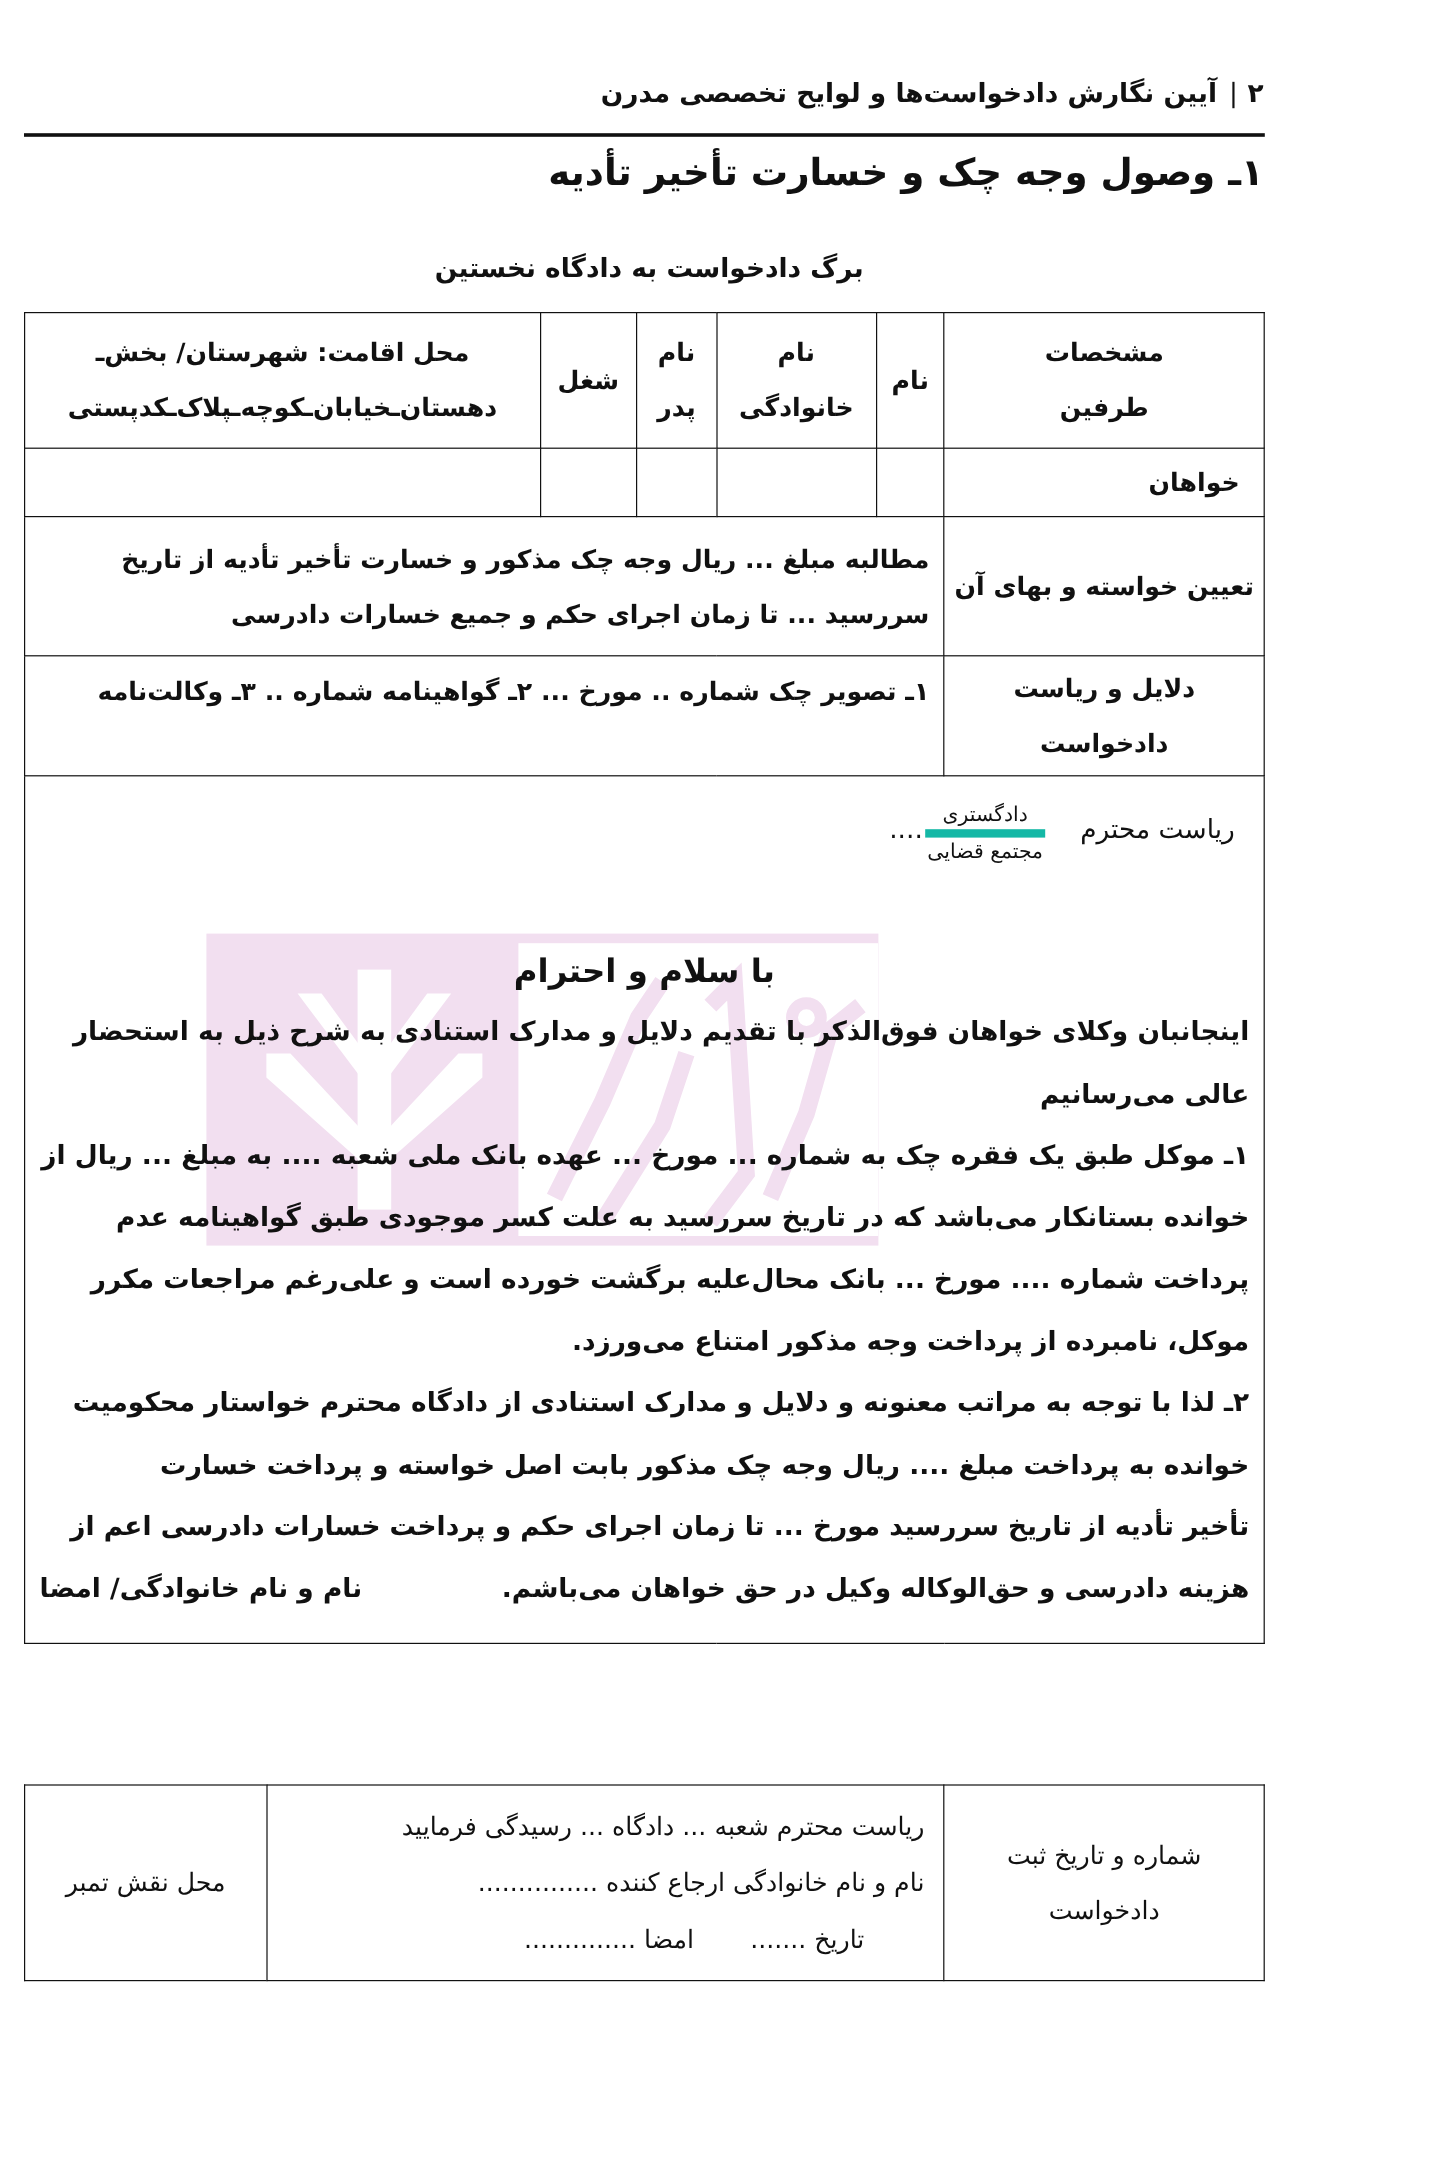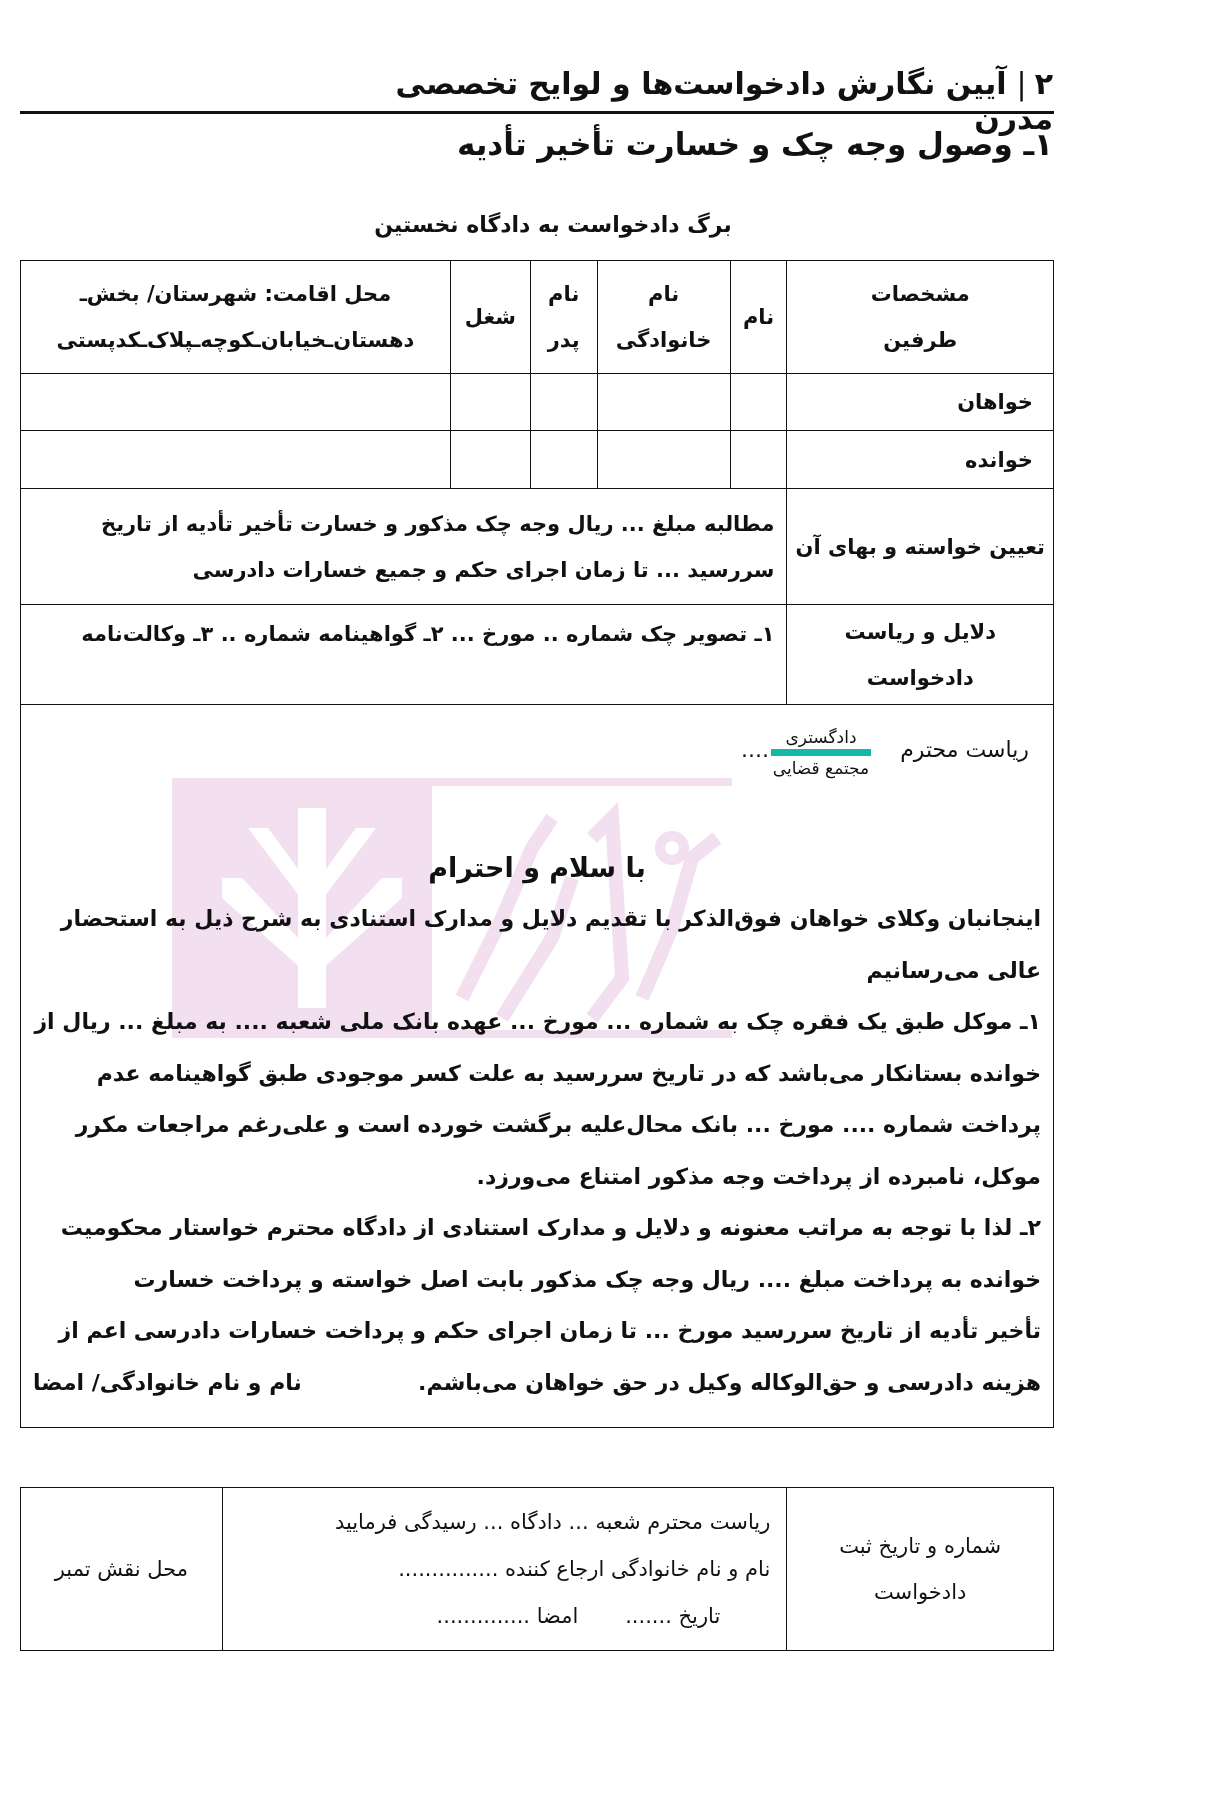--- a/index.html
+++ b/index.html
@@ -2,33 +2,33 @@
 <html><head>
 <meta charset="utf-8">
 <style>
   html, body { margin: 0; padding: 0; background: #ffffff; }
   body {
     width: 1211px; height: 1819px; position: relative; overflow: hidden;
     font-family: "DejaVu Sans", sans-serif; color: #111;
   }
   .running-header {
     position: absolute; right: 158px; top: 66px; width: 700px;
-    text-align: right; font-size: 30px; font-weight: bold; direction: rtl;
+    text-align: right; font-size: 22px; font-weight: bold; direction: rtl;
   }
   .running-header .pnum { margin-left: 8px; }
   .running-header .bar { margin-left: 10px; font-weight: normal; }
   .header-rule {
     position: absolute; left: 20px; top: 111px; width: 1034px; height: 3px; background: #111;
   }
   .section-title {
     position: absolute; right: 158px; top: 126px; width: 900px;
     text-align: right; direction: rtl; font-size: 31px; font-weight: bold;
   }
   .form-title {
-    position: absolute; left: 36px; top: 212px; width: 1034px;
+    position: absolute; left: 24px; top: 212px; width: 1034px;
     text-align: center; direction: rtl; font-size: 22px; font-weight: bold;
   }
   
   .wm {
     position: absolute; left: 172px; top: 778px; width: 560px; height: 260px;
     background: #f2dff0; z-index: 0;
   }
   .wm svg { position: absolute; left: 0; top: 0; }
 
   table.form {
@@ -121,28 +121,20 @@
     </td>
     <td><span>شغل</span></td>
     <td class="lbl">
       <div>محل اقامت: شهرستان/ بخش‌ـ</div>
       <div>دهستان‌ـخیابان‌ـکوچه‌ـپلاک‌ـکدپستی</div>
     </td>
   </tr>
 
   <tr style="height:57px">
     <td class="rowlabel">خواهان</td>
-    <td></td>
-    <td></td>
-    <td></td>
-    <td></td>
-    <td></td>
-  </tr>
-  <tr style="height:58px">
-    <td class="rowlabel">خوانده</td>
     <td></td>
     <td></td>
     <td></td>
     <td></td>
     <td></td>
   </tr>
 
   <tr style="height:116px">
     <td>تعیین خواسته و بهای آن</td>
     <td colspan="5" class="khasteh-text">

